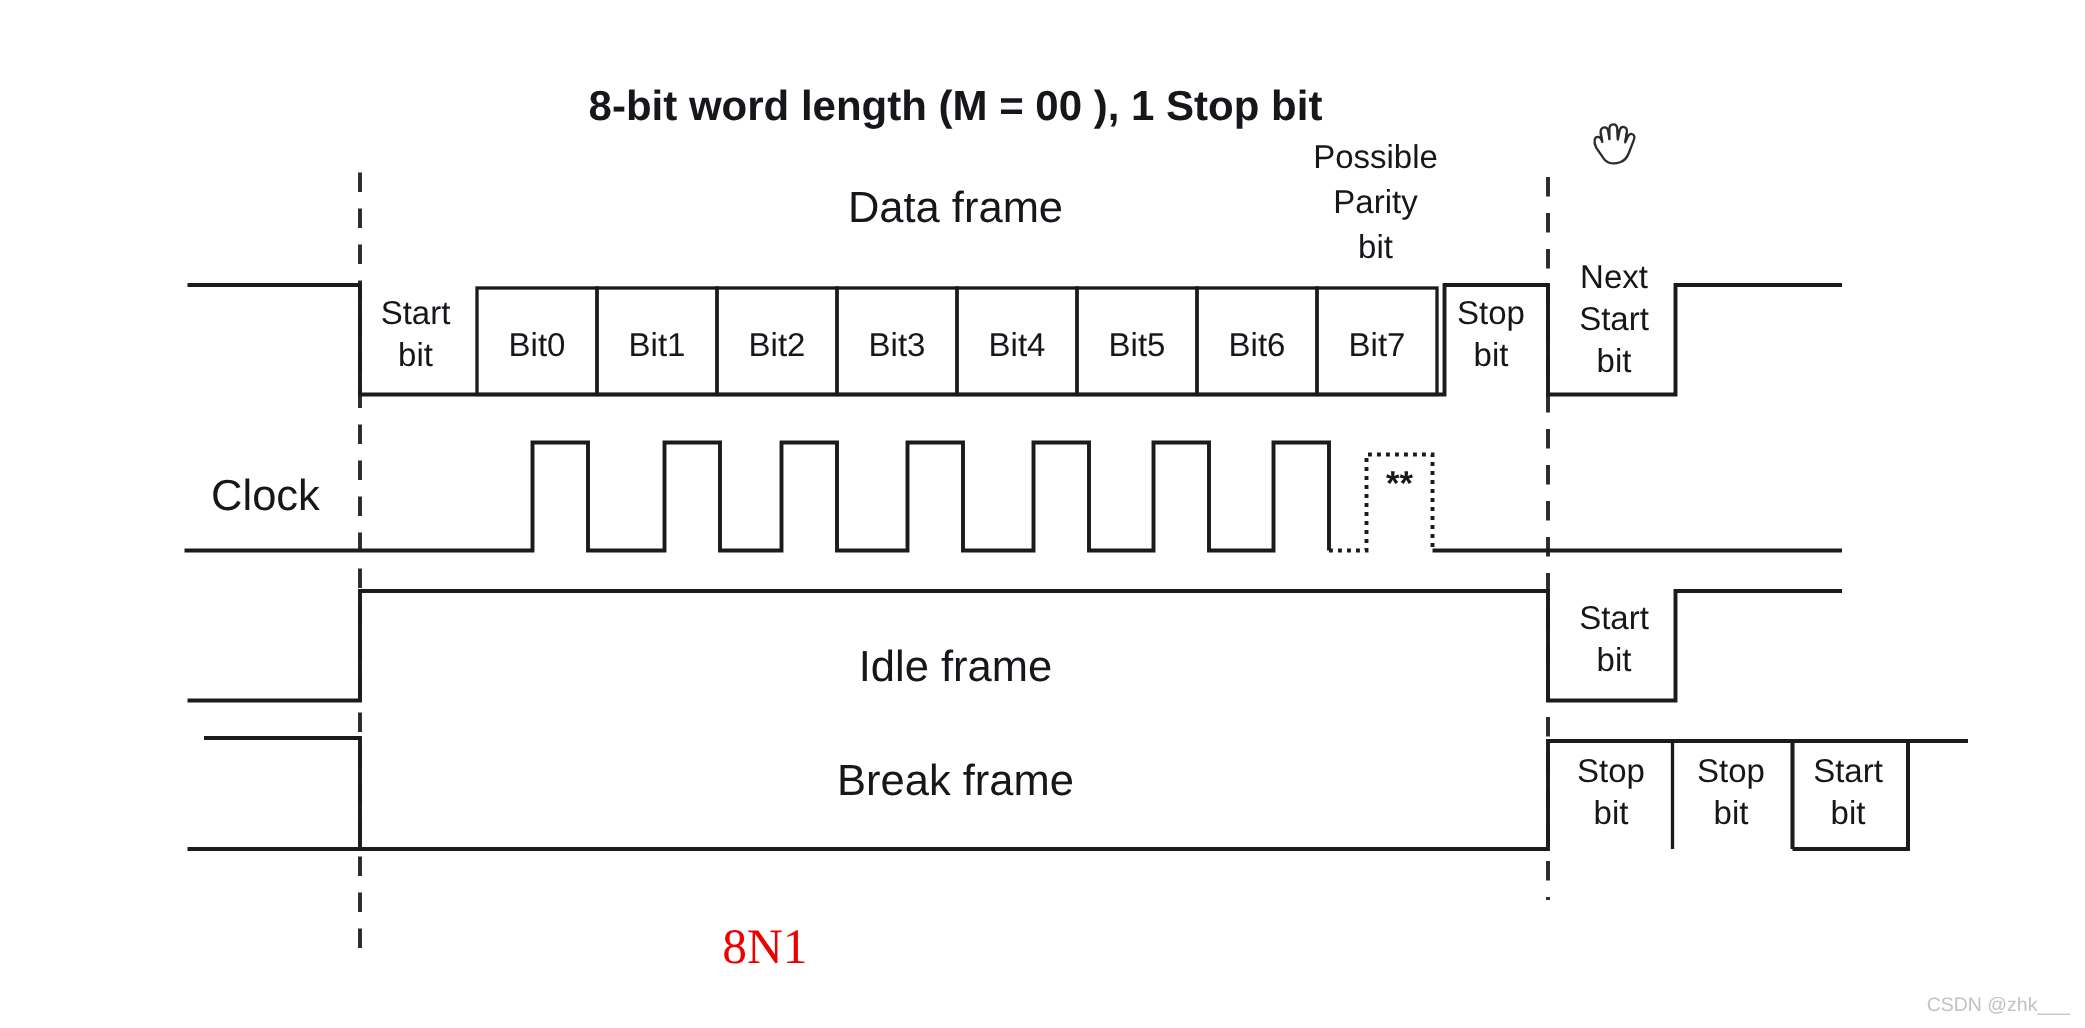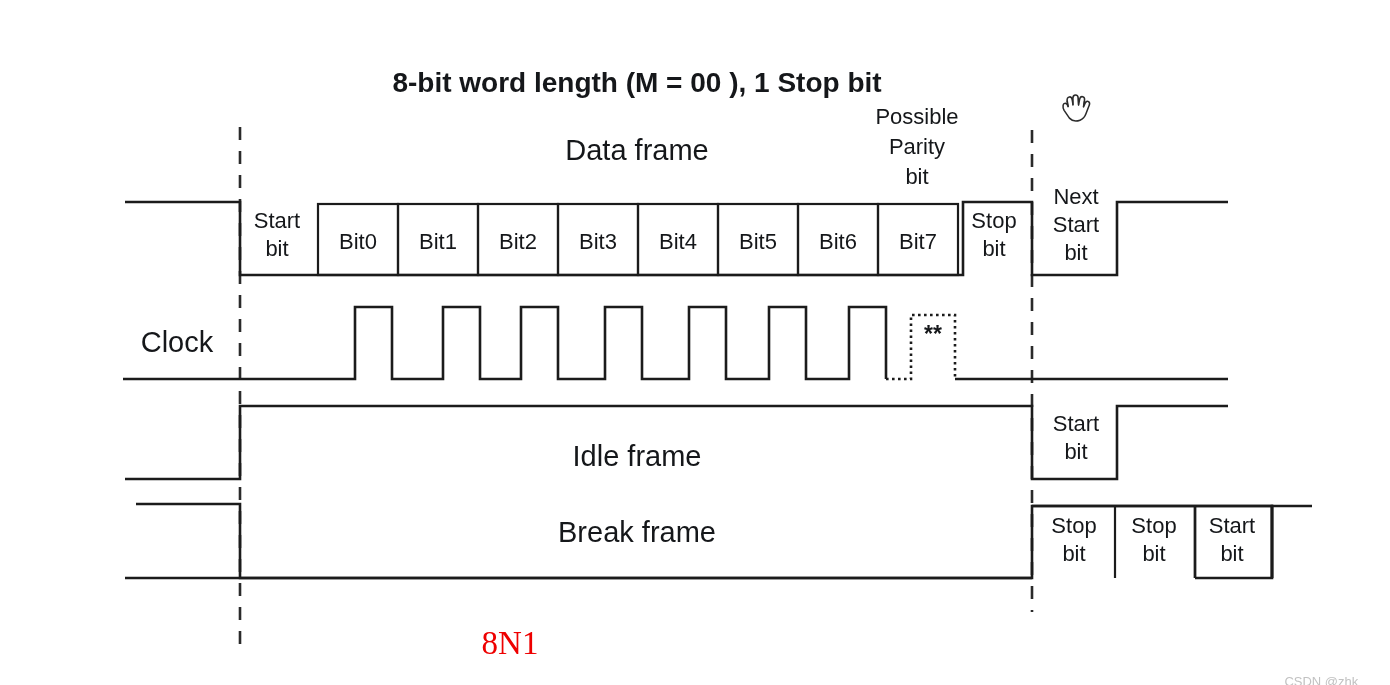--- a/index.html
+++ b/index.html
@@ -12,21 +12,20 @@
     height: 685px;
     overflow: hidden;
     font-family: "Liberation Sans", sans-serif;
     position: relative;
   }
   #diagram-root {
     position: absolute;
     left: 0; top: 0;
     width: 1390px;
     height: 605px;
-    margin-top: 12px;
   }
   svg.diagram {
     display: block;
     width: 1390px;
     height: 685px;
   }
   .wf {
     fill: none;
     stroke: #1b1b1b;
     stroke-width: 2.6;

